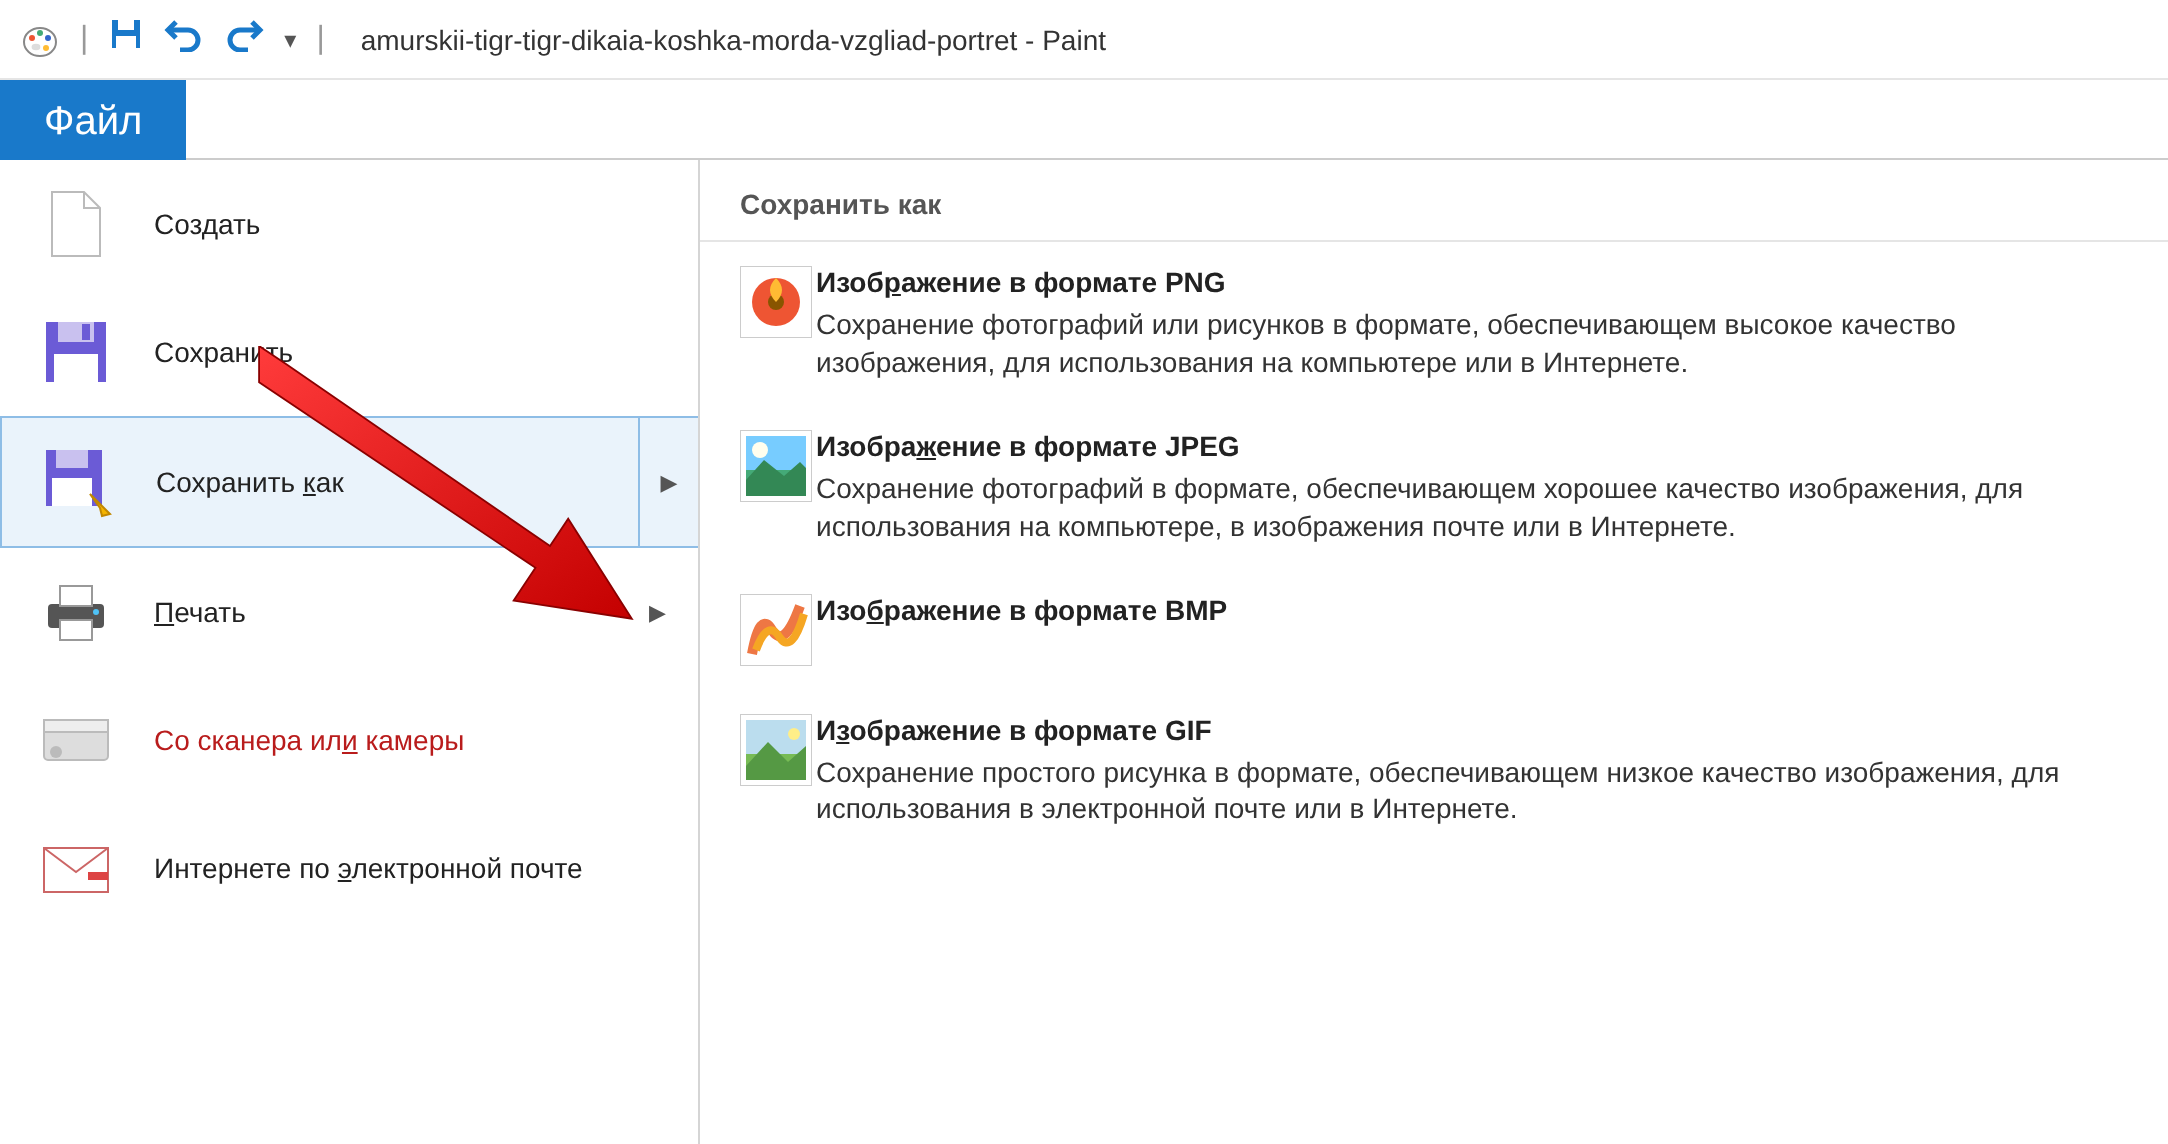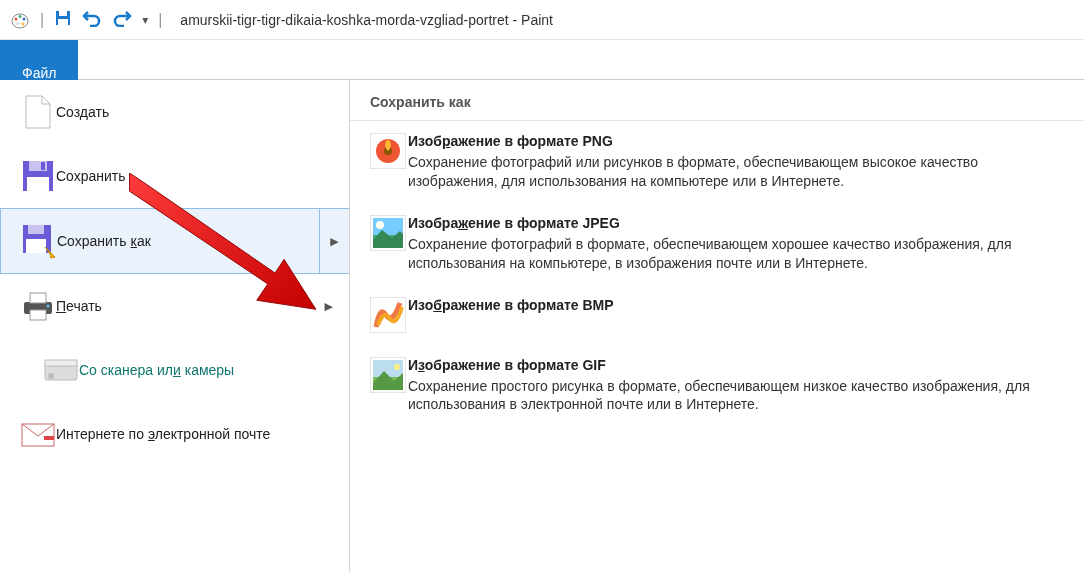--- a/index.html
+++ b/index.html
@@ -5,29 +5,29 @@
 * { margin: 0; padding: 0; box-sizing: border-box; font-family: "Segoe UI", Tahoma, sans-serif; }
 body { background: #fff; width: 1084px; height: 572px; overflow: hidden; }
 
 .titlebar { height: 40px; display: flex; align-items: center; padding: 0 10px; gap: 10px; border-bottom: 1px solid #e5e5e5; }
 .titlebar .app-icon { width: 20px; height: 20px; }
 .titlebar .qat { display: flex; align-items: center; gap: 10px; }
 .titlebar .qat-sep { color: #999; }
 .titlebar .title { font-size: 14px; color: #333; margin-left: 8px; }
 
 .ribbon-tabs { height: 40px; display: flex; }
-.ribbon-tab { padding: 25px 22px; font-size: 14px; cursor: pointer; }
+.ribbon-tab { padding: 10px 22px; font-size: 20px; cursor: pointer; }
 .ribbon-tab.active { background: #1979ca; color: #fff; }
 .ribbon-empty { flex: 1; border-bottom: 1px solid #ccc; }
 
 .content { display: flex; height: calc(572px - 80px); }
 .file-menu { width: 350px; border-right: 1px solid #d5d5d5; background: #fff; }
-.file-item { display: flex; align-items: center; padding: 14px 20px; gap: 0; font-size: 14px; color: #222; cursor: pointer; position: relative; }
+.file-item { display: flex; align-items: center; padding: 14px 20px; gap: 21px; font-size: 14px; color: #222; cursor: pointer; position: relative; }
 .file-item.highlighted { background: #eaf3fb; border: 1px solid #8ebde6; }
-.file-item.disabled { color: #0f766e; cursor: default; margin-left: 23px; }
+.file-item.disabled { color: #b91c1c; cursor: default; }
 .file-item .fi-icon { width: 36px; height: 36px; display: flex; align-items: center; justify-content: center; flex-shrink: 0; }
 .file-item .chevron { position: absolute; right: 16px; color: #555; font-size: 11px; }
 .file-item .sub-chevron { position: absolute; right: -1px; top: 0; bottom: 0; width: 30px; display: flex; align-items: center; justify-content: center; border-left: 1px solid #8ebde6; color: #555; font-size: 11px; background: #eaf3fb; }
 .underline-hint { text-decoration: underline; }
 
 .submenu { flex: 1; background: #fff; padding: 0 0 10px 0; }
 .submenu-hdr { font-size: 14px; font-weight: 600; color: #555; padding: 14px 20px 10px 20px; border-bottom: 1px solid #e5e5e5; }
 .sub-item { display: flex; align-items: flex-start; padding: 12px 20px; gap: 2px; cursor: pointer; }
 .sub-item .si-icon { width: 36px; height: 36px; flex-shrink: 0; }
 .sub-item .si-text { flex: 1; }

